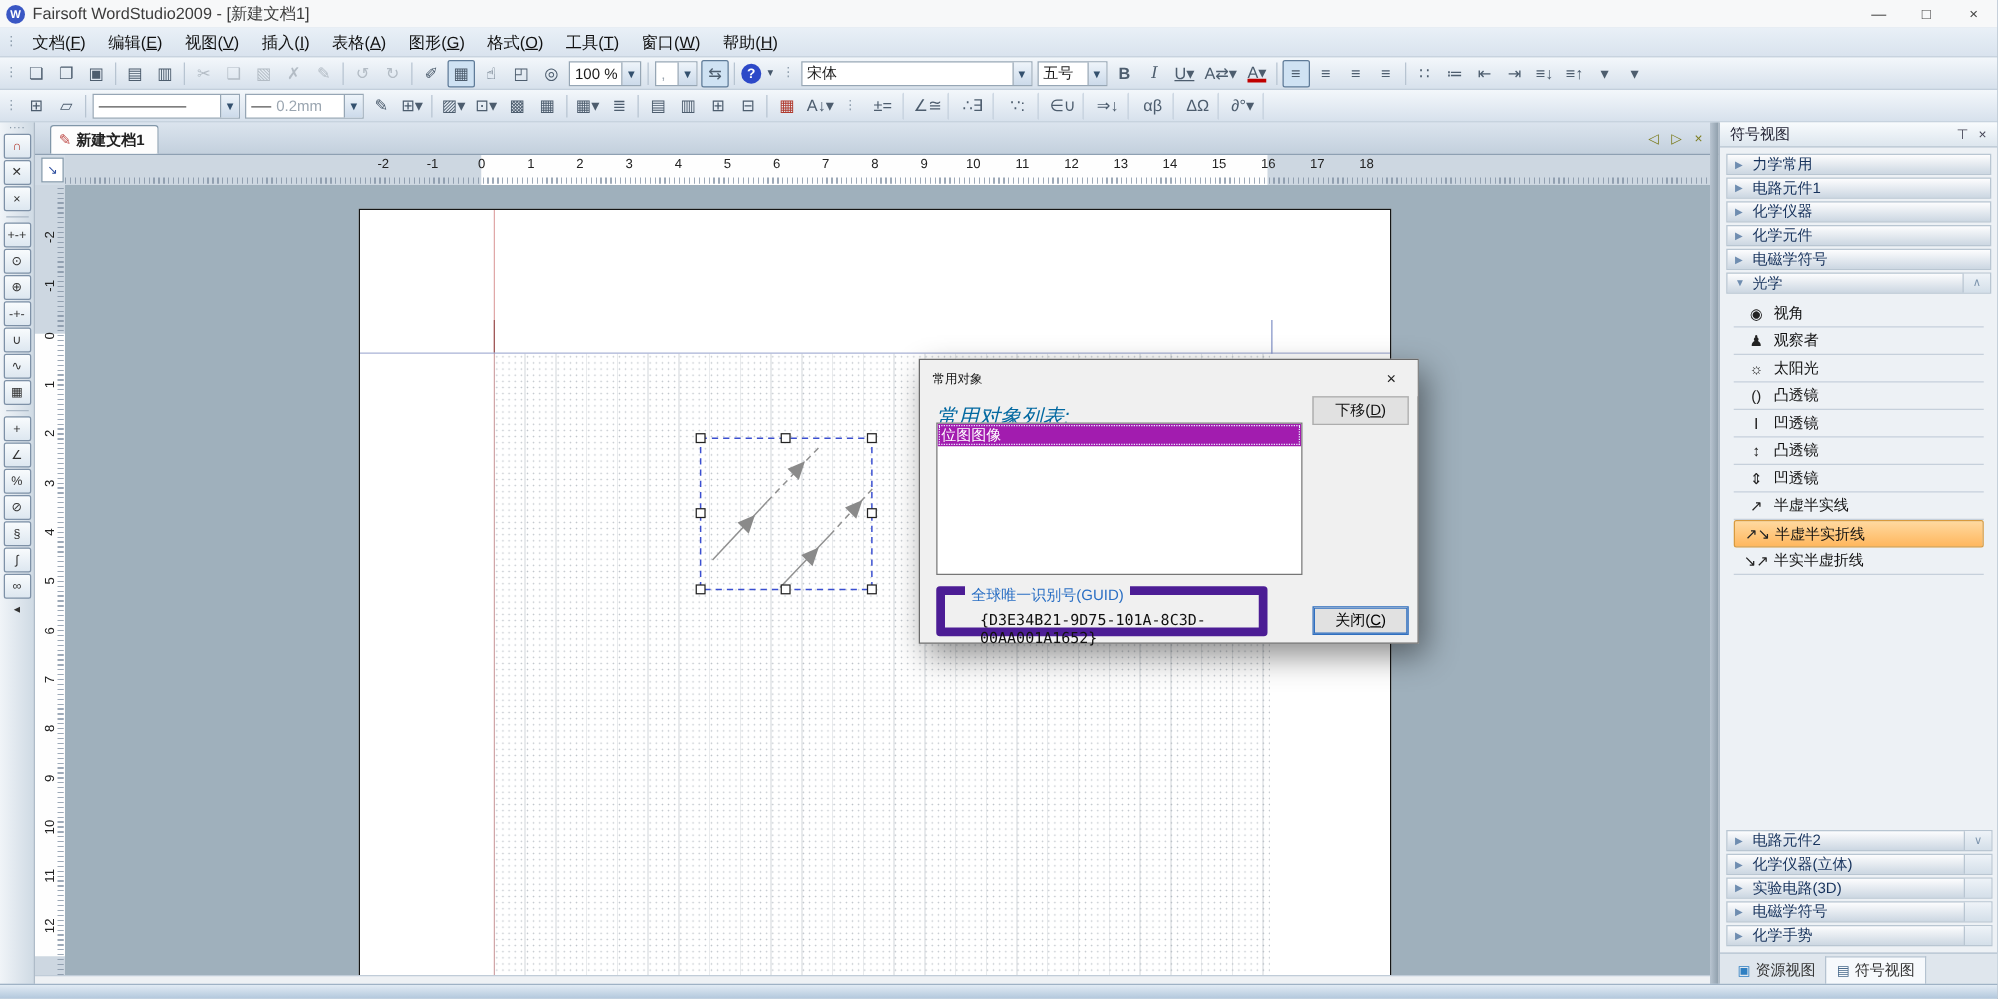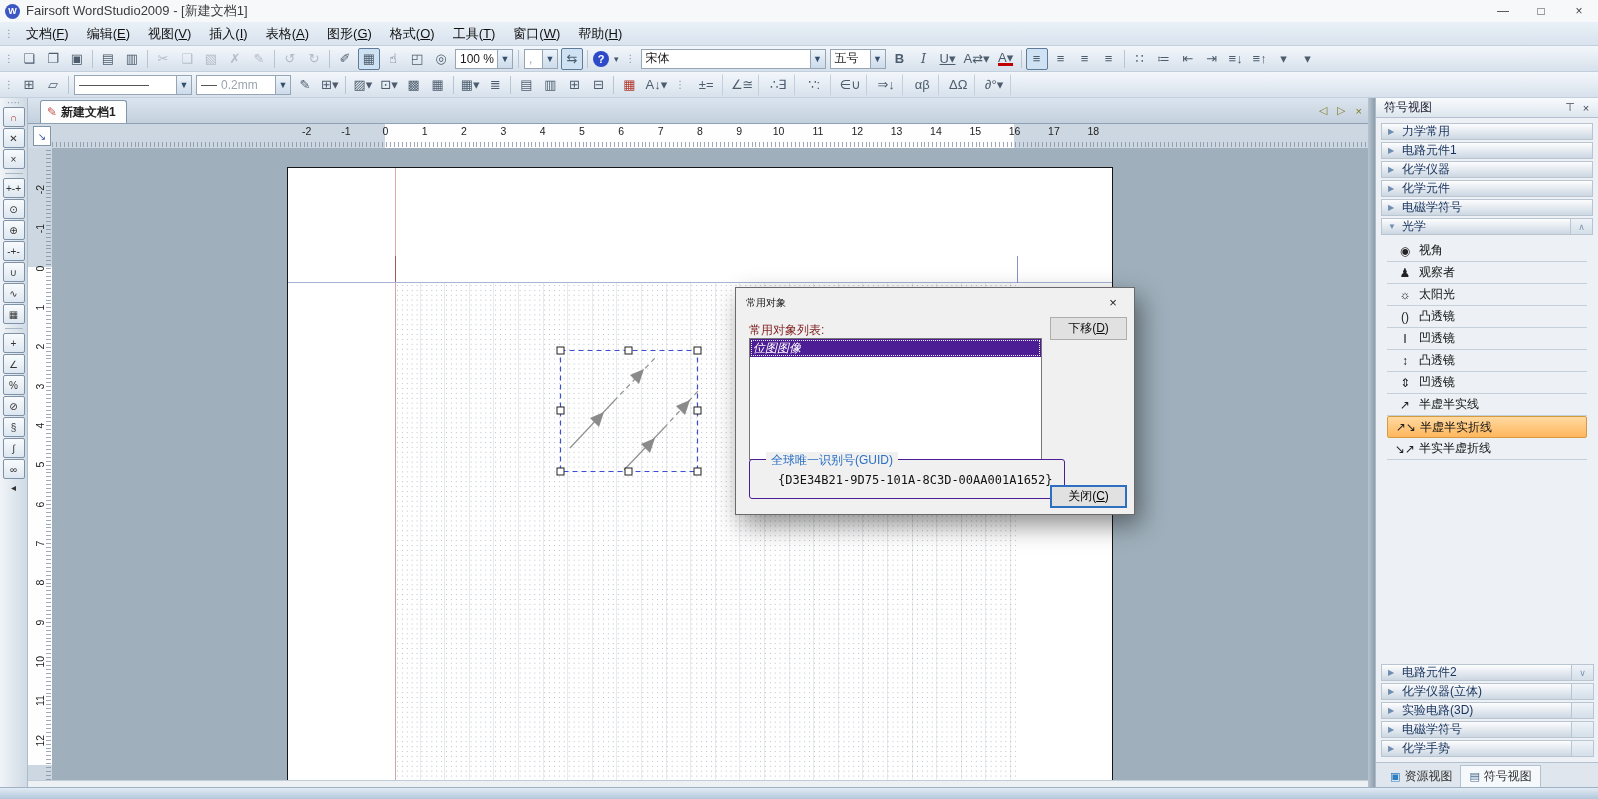--- a/index.html
+++ b/index.html
@@ -78,28 +78,28 @@
       repeating-linear-gradient(90deg, rgba(150,160,170,0.22) 0 1px, transparent 1px 24.6px),
       radial-gradient(circle, #b9bfc6 0.6px, transparent 0.75px);
     background-size:auto, 4.92px 4.92px; }
   #selection { position:absolute; left:266px; top:176px; width:150px; height:134px; }
 
   
   #dialog { position:absolute; left:735px; top:287px; width:400px; height:228px; background:#f0f0f0; border:1px solid #6a6a6a; box-shadow:6px 10px 24px rgba(0,0,0,.45); z-index:10; }
   .dlg-titlebar { height:29px; display:flex; align-items:center; background:#f0f0f0; }
   .dlg-title { padding-left:10px; font-size:10px; color:#111; }
   .dlg-close { margin-left:auto; width:42px; height:29px; display:flex; align-items:center; justify-content:center; font-size:13px; color:#222; }
-  .dlg-label { position:absolute; left:13px; top:34px; font-size:12px; color:#7f1d1d; }
+  .dlg-label { position:absolute; left:13px; top:34px; font-size:17px; color:#0369a1;font-style:italic; }
   .dlg-list { position:absolute; left:13px; top:50px; width:293px; height:122px; background:#fff; border:1px solid #767676; overflow:hidden; }
   .dlg-list-item { height:18px; line-height:18px; padding-left:3px; font-size:12px; color:#111; }
-  .dlg-list-item.selected { background:#4c1d95; color:#fff; outline:1px dotted #e8f2ff; outline-offset:-2px;font-style:italic; }
+  .dlg-list-item.selected { background:#a21caf; color:#fff; outline:1px dotted #e8f2ff; outline-offset:-2px; }
   .dlg-btn { position:absolute; left:314px; width:77px; height:23px; background:#e1e1e1; border:1px solid #adadad; font-size:12px; color:#111; display:flex; align-items:center; justify-content:center; }
   .dlg-btn.disabled { color:#9b9b9b; }
   .dlg-btn u { text-decoration:underline; }
-  .dlg-group { position:absolute; left:13px; top:171px; width:316px; height:40px; border:1px solid #4c1d95; border-radius:3px; }
+  .dlg-group { position:absolute; left:13px; top:181px; width:265px; height:40px; border:7px solid #4c1d95; border-radius:3px; }
   .dlg-group-title { position:absolute; left:16px; top:-8px; background:#f0f0f0; padding:0 5px; font-size:12px; color:#2a6fc4; }
   .guid-text { position:absolute; left:28px; top:13px; font-family:"DejaVu Sans Mono","Liberation Mono",monospace; font-size:12px; color:#111; }
   .dlg-close-btn { position:absolute; left:314px; top:197px; width:77px; height:23px; background:#e1e1e1; border:1px solid #2f6fc0; box-shadow:inset 0 0 0 1px #2f6fc0; font-size:12px; display:flex; align-items:center; justify-content:center; }
   .dlg-close-btn u { text-decoration:underline; }
 
   
   #splitter { position:absolute; left:1368px; top:98px; width:7px; height:689px; background:linear-gradient(90deg,#b9c5d1,#8d9daa); }
   #sidebar { position:absolute; left:1375px; top:98px; width:223px; height:689px; background:#edf1f5; border-left:1px solid #aebbc8; }
   .sb-header { height:20px; display:flex; align-items:center; background:linear-gradient(#f8fbfd,#dde6ee); border-bottom:1px solid #b4c2d0; padding:0 4px 0 8px; }
   .sb-title { font-size:12px; color:#223; flex:1; }

